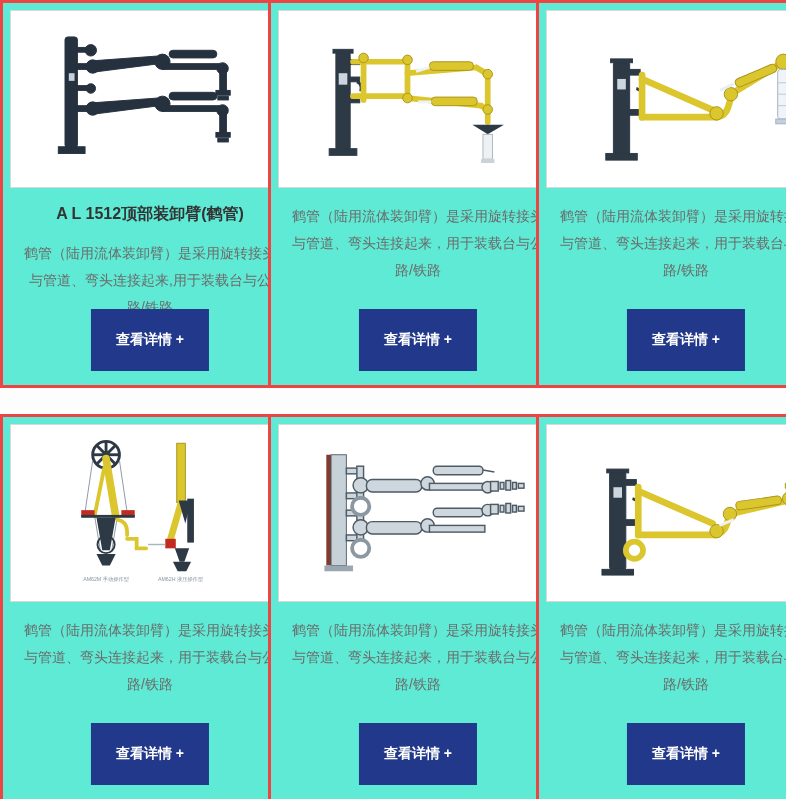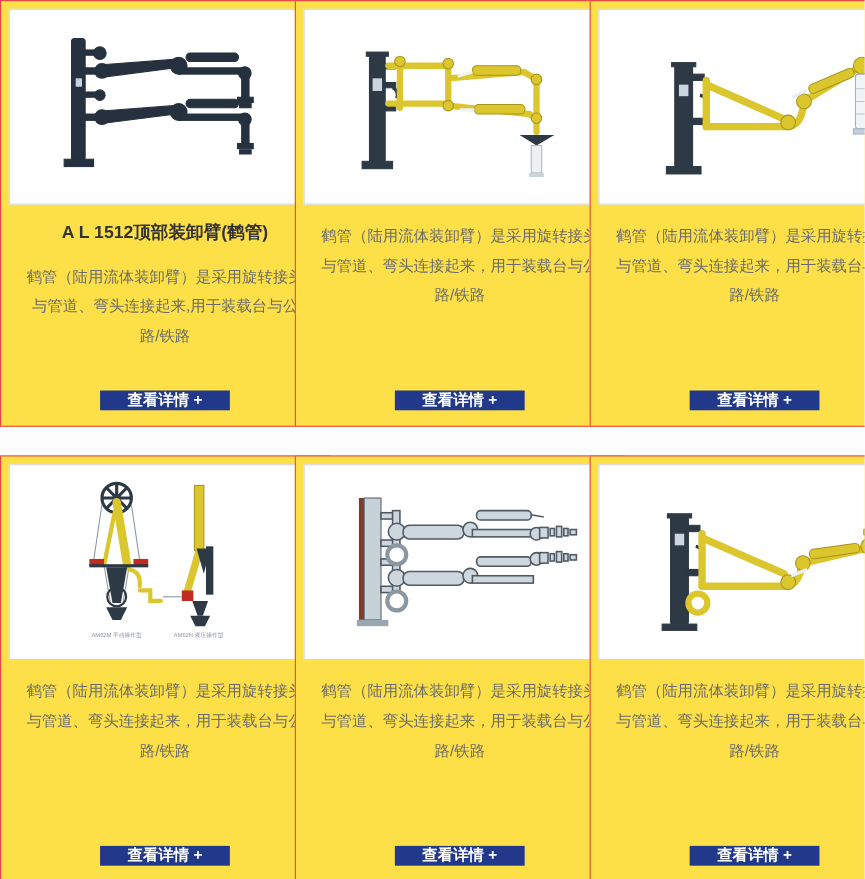--- a/index.html
+++ b/index.html
@@ -10,22 +10,22 @@
   }
   .grid{
     display:grid;
     grid-template-columns:repeat(3,250px);
     column-gap:18px;row-gap:26px;
   }
   .card{
     position:relative;
     box-sizing:border-box;
     width:300px;height:388px;
-    background:#fde047;
-    border:1px solid #ef4444;
+    background:#5eead4;
+    border:3px solid #ef4444;
   }
   .imgbox{
     box-sizing:border-box;
     margin:7px 7px 0 7px;
     height:178px;
     border:1px solid #d8d8d8;
     background:#fff;
     display:flex;align-items:center;justify-content:center;
   }
   .imgbox svg{width:232px;height:170px;display:block;}
@@ -38,21 +38,21 @@
   .desc{
     margin:15px 21px 0 21px;
     text-align:center;
     font-size:14px;color:#6b6b6b;
     line-height:1.92;
   }
   .btn{
     position:absolute;left:50%;bottom:14px;transform:translateX(-50%);
     background:#21388b;color:#fff;
     font-size:14px;font-weight:bold;
-    padding:0 25px;white-space:nowrap;
+    padding:22px 25px;white-space:nowrap;
     text-decoration:none;cursor:pointer;border:none;display:block;
   }
   .caption{font-size:5.5px;fill:#8a93a0;}
 </style>
 </head>
 <body>
 
 <div class="grid">
 
   <div class="card">

